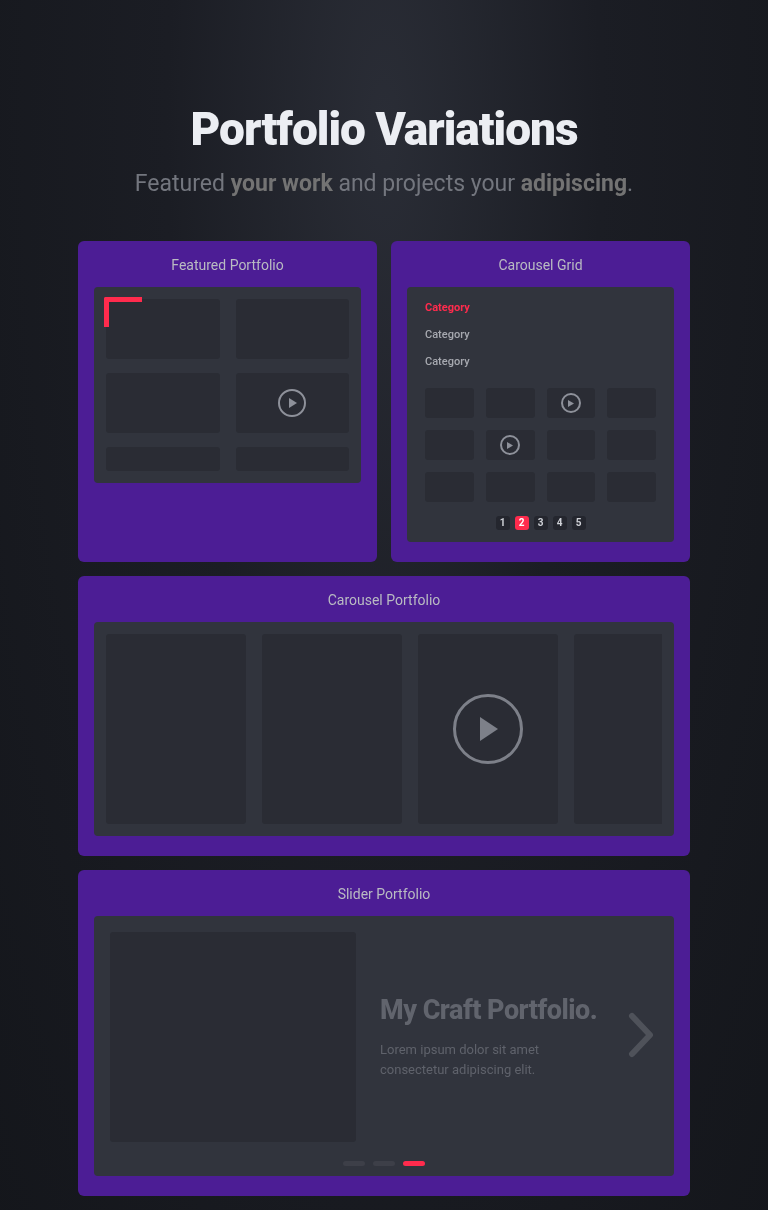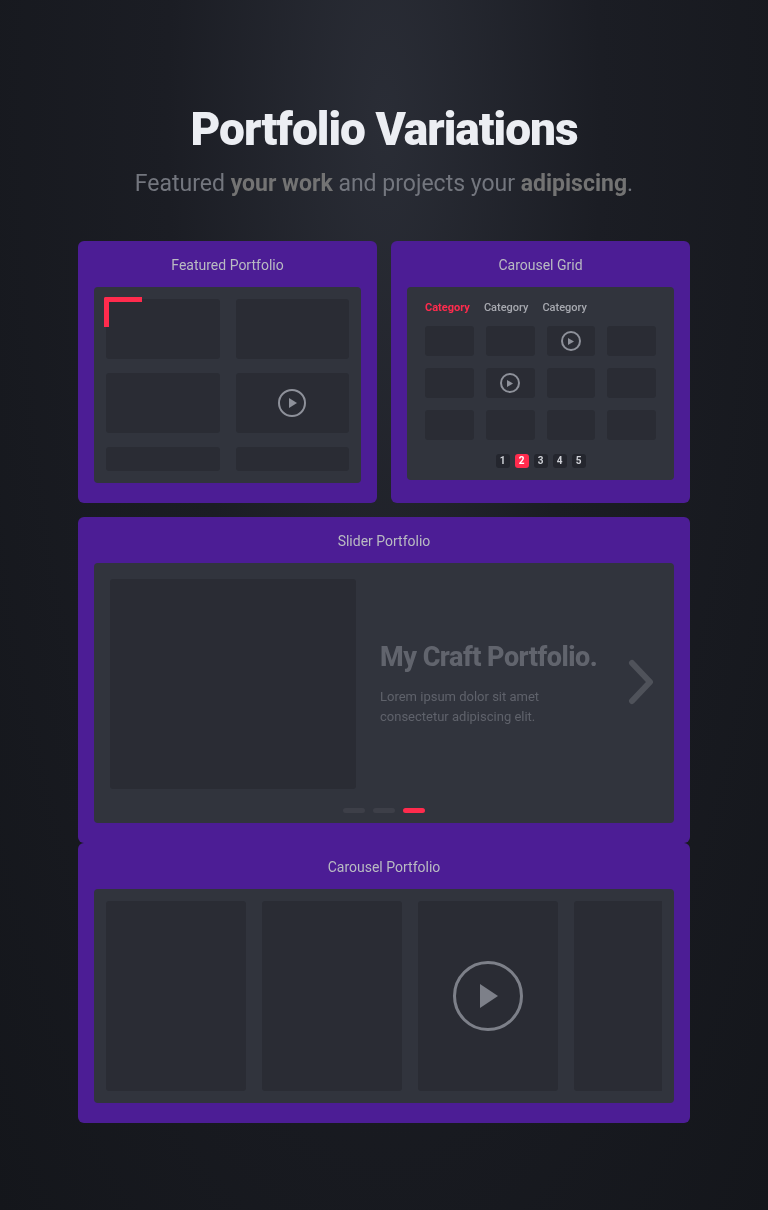--- a/index.html
+++ b/index.html
@@ -54,21 +54,21 @@
 .feat-cell{background:#2a2c34;border-radius:3px;height:60px;}
 .feat-cell.short{height:24px;}
 .feat-wrap{position:relative;}
 .corner{position:absolute;top:10px;left:10px;width:38px;height:30px;border-top:5px solid #ff2b4d;border-left:5px solid #ff2b4d;border-radius:2px 0 0 0;}
 .play-sm{
   position:absolute;display:flex;align-items:center;justify-content:center;
   width:28px;height:28px;border:2px solid #8e919a;border-radius:50%;
 }
 .play-sm svg,.play-lg svg,.play-xs svg{display:block;}
 
-.tabs{display:flex;gap:14px;margin-bottom:12px;font-size:11px;}
+.tabs{display:flex;gap:14px;margin-bottom:20px;font-size:11px;flex-direction:column;}
 .tab{color:#a7a9b0;font-weight:500;}
 .tab.active{color:#ff2b4d;font-weight:700;}
 .grid4{display:grid;grid-template-columns:repeat(4,1fr);gap:12px;}
 .gcell{background:#2a2c34;border-radius:3px;height:30px;position:relative;}
 .play-xs{width:20px;height:20px;border:2px solid #8e919a;border-radius:50%;
   position:absolute;top:50%;left:50%;transform:translate(-50%,-50%);
   display:flex;align-items:center;justify-content:center;}
 .pager{display:flex;gap:5px;justify-content:center;margin-top:14px;}
 .pg{background:#24262e;color:#cfd1d7;font-size:10px;font-weight:700;width:14px;height:14px;line-height:14px;text-align:center;border-radius:3px;}
 .pg.active{background:#ff2b4d;color:#fff;}
@@ -160,51 +160,51 @@
           <span class="pg">1</span>
           <span class="pg active">2</span>
           <span class="pg">3</span>
           <span class="pg">4</span>
           <span class="pg">5</span>
         </div>
       </div>
     </div>
   </div>
 
-  <div class="card">
-    <div class="card-title">Slider Portfolio</div>
-    <div class="embed slider-embed" style="padding:16px 16px 34px;">
-      <div class="slider-img"></div>
-      <div class="slider-txt">
-        <h3>My Craft Portfolio.</h3>
-        <p>Lorem ipsum dolor sit amet consectetur adipiscing elit.</p>
-      </div>
-      <div class="chev">
-        <svg width="28" height="46" viewBox="0 0 28 46">
-            <path d="M4 4 L22 23 L4 42" stroke="#4f525a" stroke-width="6" fill="none" stroke-linecap="round" stroke-linejoin="round"></path>
-          </svg>
-      </div>
-      <div class="dots">
-        <span class="dot"></span>
-        <span class="dot"></span>
-        <span class="dot active"></span>
-      </div>
-    </div>
-  </div>
-
   <div class="card" style="margin-bottom:14px;">
     <div class="card-title">Carousel Portfolio</div>
     <div class="embed">
       <div class="car">
         <div class="citem"></div>
         <div class="citem"></div>
         <div class="citem">
           <span class="play-lg">
             <svg width="20" height="24" viewBox="0 0 20 24">
                 <path d="M2 0 L20 12 L2 24 Z" fill="#7d8089"></path>
               </svg>
           </span>
         </div>
         <div class="citem last"></div>
       </div>
     </div>
   </div>
+
+  <div class="card">
+    <div class="card-title">Slider Portfolio</div>
+    <div class="embed slider-embed" style="padding:16px 16px 34px;">
+      <div class="slider-img"></div>
+      <div class="slider-txt">
+        <h3>My Craft Portfolio.</h3>
+        <p>Lorem ipsum dolor sit amet consectetur adipiscing elit.</p>
+      </div>
+      <div class="chev">
+        <svg width="28" height="46" viewBox="0 0 28 46">
+            <path d="M4 4 L22 23 L4 42" stroke="#4f525a" stroke-width="6" fill="none" stroke-linecap="round" stroke-linejoin="round"></path>
+          </svg>
+      </div>
+      <div class="dots">
+        <span class="dot"></span>
+        <span class="dot"></span>
+        <span class="dot active"></span>
+      </div>
+    </div>
+  </div>
 </div>
 
 </body></html>

